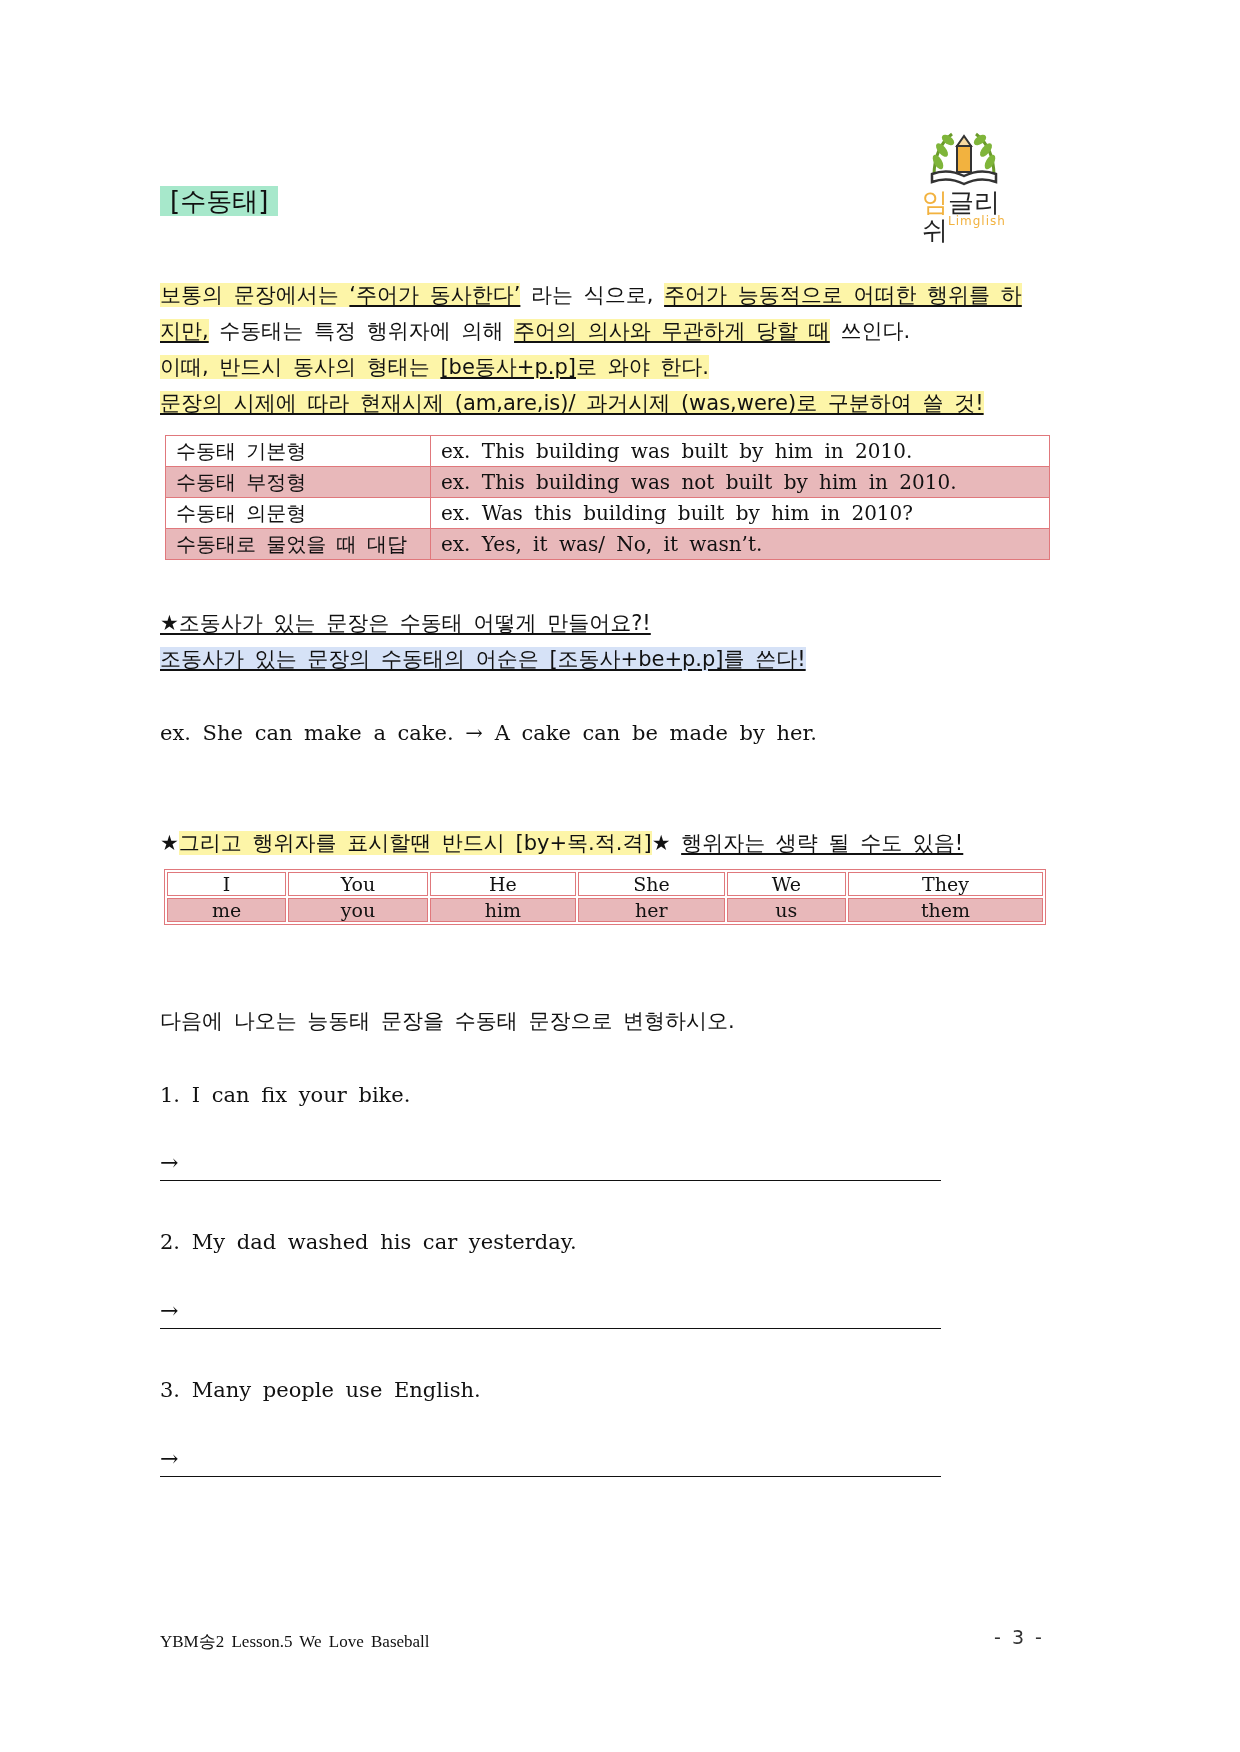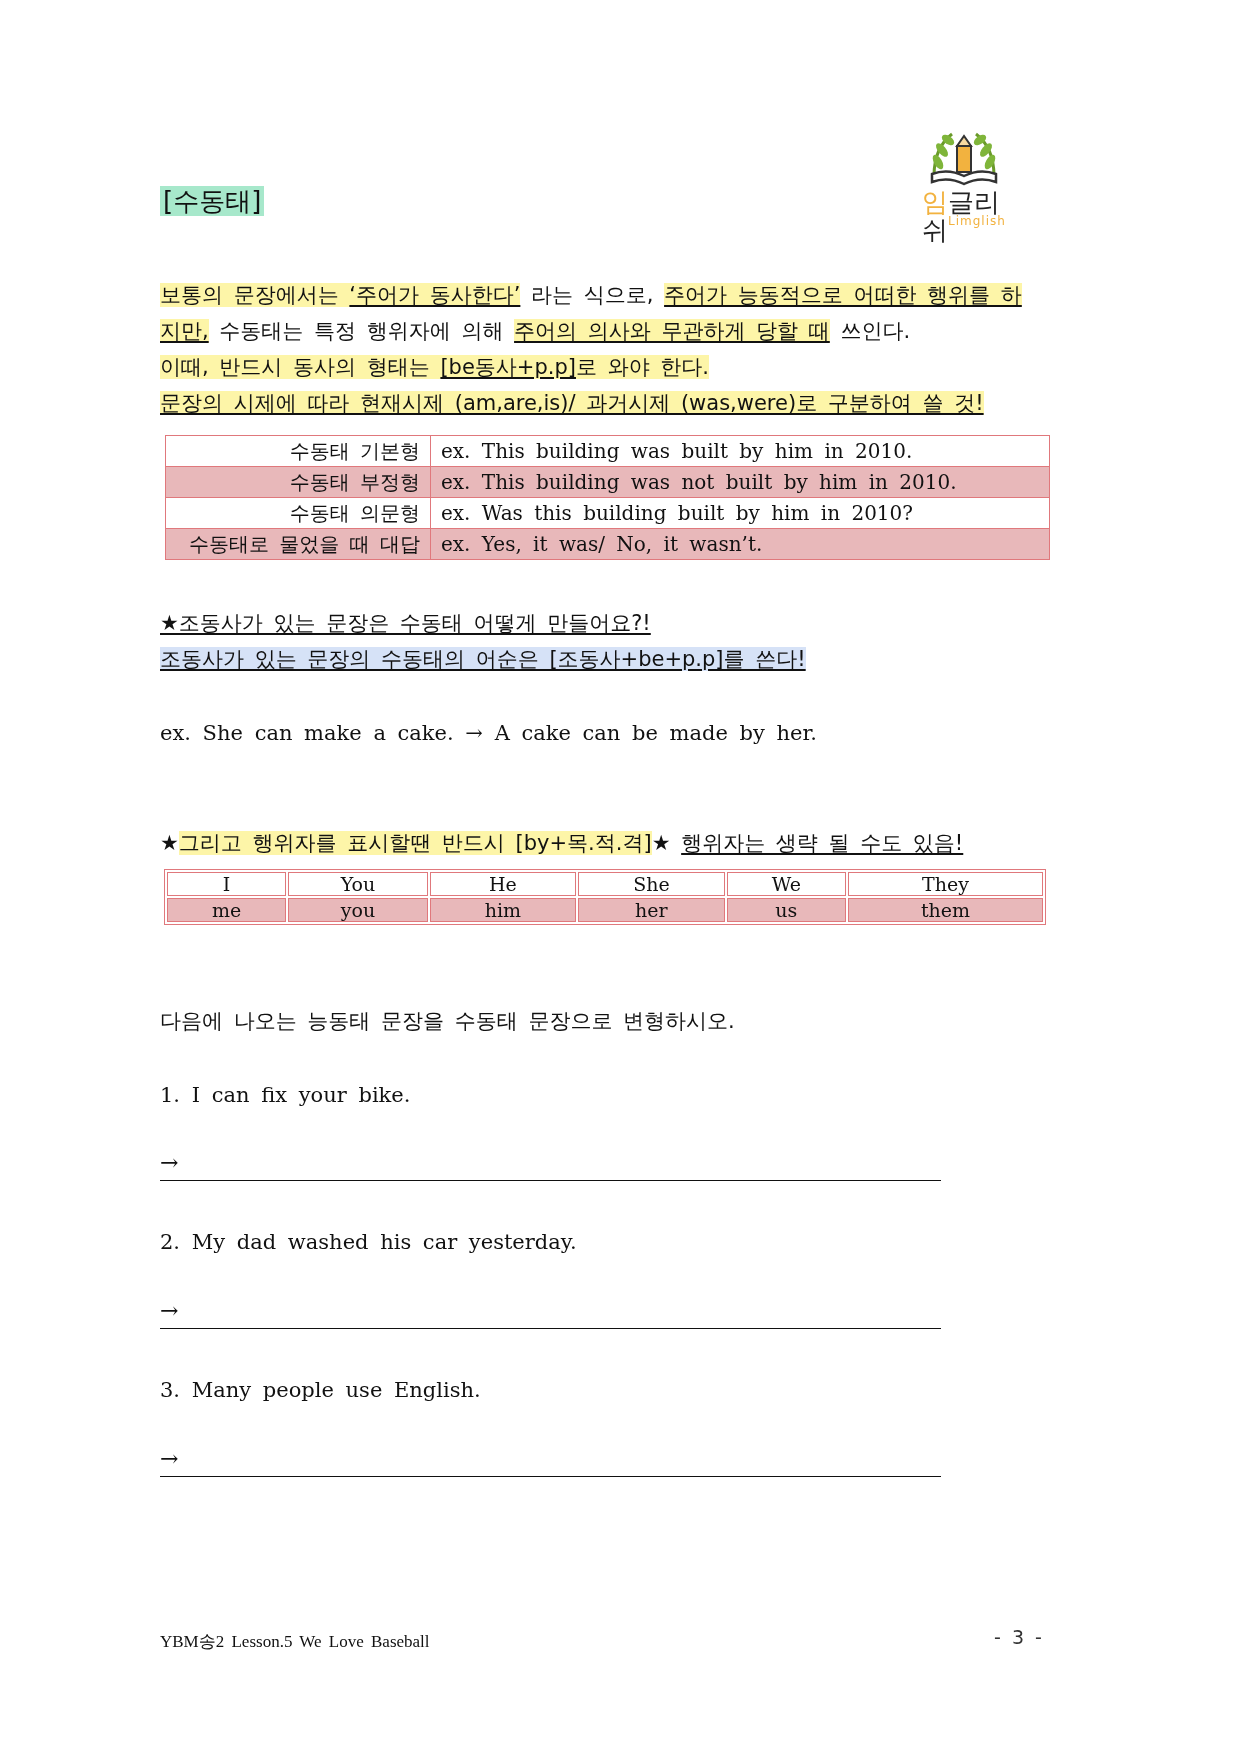--- a/index.html
+++ b/index.html
@@ -1,31 +1,31 @@
 <!DOCTYPE html>
 <html><head>
 <meta charset="utf-8">
 <style>
   html, body { margin: 0; padding: 0; background: #ffffff; }
   body { width: 1240px; height: 1752px; position: relative; overflow: hidden;
          font-family: "DejaVu Serif", "Liberation Serif", serif; color: #111; }
   .abs { position: absolute; }
   .title { left: 160px; top: 186px; font-family: "DejaVu Sans", sans-serif; font-size: 26px; line-height: 30px;
-           background: #a7e8cb; padding: 0 3px; }
+           background: #a7e8cb; padding: 0 10px; }
   .logo { left: 918px; top: 128px; width: 100px; height: 96px; }
   .logo-text { position: absolute; left: 4px; top: 60px; font-family: Liberation Sans, sans-serif; font-size: 26px; line-height: 28px; }
   .logo-text .lim { color: #f2b23f; }
   .logo-text .rest { color: #222; }
   .logo-sub { position: absolute; left: 30px; top: 86px; font-size: 12px; letter-spacing: 1px; color: #f2b23f; font-family: "DejaVu Sans", sans-serif; }
   .para { left: 160px; font-family: "DejaVu Sans", sans-serif; font-size: 21px; line-height: 26px; word-spacing: 4px; white-space: nowrap; }
   .hl { background: #fdf5a8; margin-top: 8px; }
   .u { text-decoration: underline; text-underline-offset: 3px; }
   table.passive { border-collapse: collapse; left: 165px; top: 435px; width: 885px; font-size: 20px; }
   table.passive td { border: 1.5px solid #e0787c; height: 30px; padding: 0 10px; }
-  table.passive td.k { width: 244px; text-align: right; font-family: "DejaVu Sans", sans-serif; word-spacing: 4px; margin-top: 24px; }
+  table.passive td.k { width: 244px; text-align: left; font-family: "DejaVu Sans", sans-serif; word-spacing: 4px; margin-top: 24px; }
   table.passive td.v { word-spacing: 5px; font-family: "DejaVu Serif", serif; }
   table.passive tr.pink td { background: #e8b8ba; }
   table.pron { border-collapse: separate; border-spacing: 2px; left: 164px; top: 869px; width: 882px; font-size: 19px;
                border: 1.5px solid #e0787c; }
   table.pron td { border: 1.5px solid #e0787c; text-align: center; height: 22px; padding: 0; }
   table.pron tr.pink td { background: #e8b8ba; }
   .blue { background: #d6e2f7; }
   .ex { font-family: "DejaVu Serif", serif; font-size: 21px; word-spacing: 5px; }
   .answer-line { left: 160px; width: 781px; border-bottom: 1.5px solid #111; height: 30px; font-size: 22px; line-height: 26px; }
   .footer { left: 160px; top: 1630px; font-family: Liberation Serif, serif; font-size: 17px; word-spacing: 3px; }

